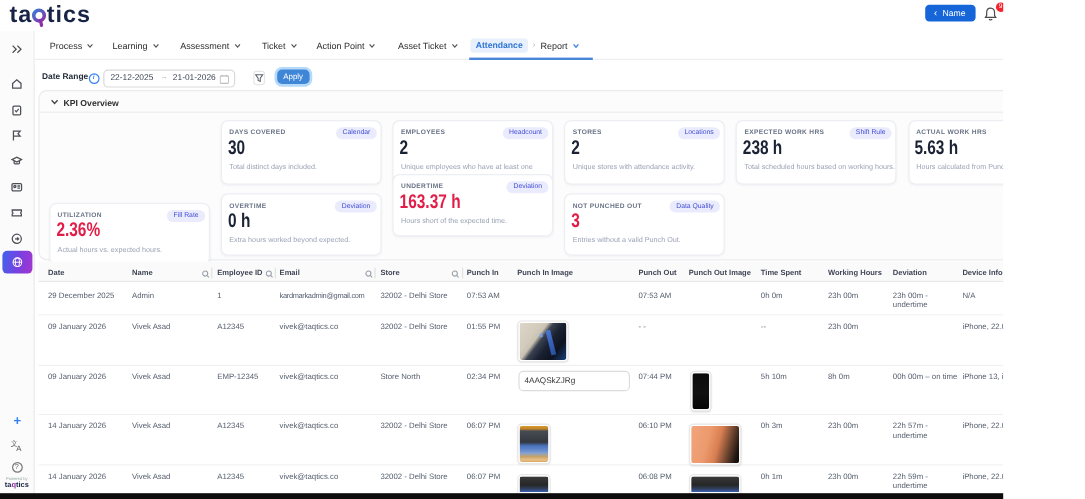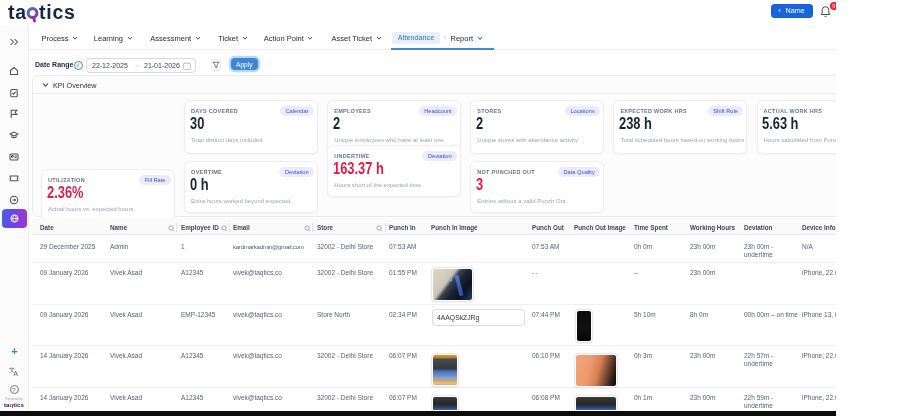--- a/index.html
+++ b/index.html
@@ -109,21 +109,21 @@
       </svg></div>
 <div class="abs" style="left:218.3px;top:33.5px;font-size:7.5px;color:#2b2b2b;display:flex;align-items:center;white-space:nowrap;">Ticket<svg width="6" height="5" viewBox="0 0 6 5" style="margin-left:3.5px;">
         <path d="M1 1 L3 3.2 L5 1" fill="none" stroke="#555" stroke-width="1"></path>
       </svg></div>
 <div class="abs" style="left:263.8px;top:33.5px;font-size:7.5px;color:#2b2b2b;display:flex;align-items:center;white-space:nowrap;">Action Point<svg width="6" height="5" viewBox="0 0 6 5" style="margin-left:3.5px;">
         <path d="M1 1 L3 3.2 L5 1" fill="none" stroke="#555" stroke-width="1"></path>
       </svg></div>
 <div class="abs" style="left:331.6px;top:33.5px;font-size:7.5px;color:#2b2b2b;display:flex;align-items:center;white-space:nowrap;">Asset Ticket<svg width="6" height="5" viewBox="0 0 6 5" style="margin-left:3.5px;">
         <path d="M1 1 L3 3.2 L5 1" fill="none" stroke="#555" stroke-width="1"></path>
       </svg></div>
-<div class="abs" style="left:392px;top:32px;width:48px;height:11.5px;background:#e7f0fc;border-radius:3px;color:#2e75d4;font-size:7.2px;font-weight:normal;display:flex;align-items:center;justify-content:center;text-align:center;">Attendance</div>
+<div class="abs" style="left:392px;top:32px;width:48px;height:11.5px;background:#e7f0fc;border-radius:3px;color:#2e75d4;font-size:7.2px;font-weight:bold;display:flex;align-items:center;justify-content:center;text-align:center;">Attendance</div>
 <div class="abs" style="left:444px;top:34px;font-size:6.5px;color:#b5b5b5;">›</div>
 <div class="abs" style="left:450.5px;top:33.5px;font-size:7.5px;color:#2b2b2b;display:flex;align-items:center;">Report<svg width="6" height="5" viewBox="0 0 6 5" style="margin-left:3.5px;">
         <path d="M1 1 L3 3.4 L5 1" fill="none" stroke="#3e82e8" stroke-width="1.1"></path>
       </svg></div>
 <div class="abs" style="left:391px;top:48px;width:103px;height:2.4px;background:#4a86d8;"></div>
 <div class="abs" style="left:35px;top:61px;font-size:7px;font-weight:bold;color:#1f2937;">Date Range</div>
 <div class="abs" style="left:73.5px;top:60.5px;width:9px;height:9px;border:1px solid #3b82f6;border-radius:50%;color:#3b82f6;font-size:5.5px;display:flex;align-items:center;justify-content:center;font-style:italic;font-weight:bold;">i</div>
 <div class="abs" style="left:86px;top:58px;width:110px;height:14.5px;border:1px solid #d9d9d9;border-radius:4px;background:#fff;"></div>
 <div class="abs" style="left:92px;top:61.5px;font-size:7px;color:#374151;">22-12-2025</div>
 <div class="abs" style="left:133.5px;top:61px;font-size:6.5px;color:#bbb;">→</div>
@@ -142,21 +142,21 @@
 <div class="abs" style="left:852px;top:58.2px;width:43.5px;height:11.6px;border:1px solid #e3e6ea;border-radius:3.5px;background:#fff;box-shadow:0 1px 1.5px rgba(0,0,0,0.04);display:flex;align-items:center;justify-content:center;gap:3px;font-size:6.8px;color:#374151;">
       <svg width="7" height="7" viewBox="0 0 7 7">
         <path d="M3.5 0.5 L3.5 4 M1.8 2.6 L3.5 4.3 L5.2 2.6 M0.8 6.2 L6.2 6.2" fill="none" stroke="#555" stroke-width="0.9"></path>
       </svg>
       <span>CSV (11)</span>
     </div>
 <div class="abs" style="left:32px;top:75px;width:863.5px;height:142px;background:#fcfcfd;border:1px solid #e9ebee;border-radius:7px;"></div>
 <svg class="abs" style="left:42px;top:81.5px;" width="7" height="6" viewBox="0 0 7 6">
       <path d="M1 1.5 L3.5 4.2 L6 1.5" fill="none" stroke="#444" stroke-width="1.1"></path>
     </svg>
-<div class="abs" style="left:53px;top:80.5px;font-size:7.2px;font-weight:normal;color:#2d2d2d;">KPI Overview</div>
+<div class="abs" style="left:53px;top:80.5px;font-size:7.2px;font-weight:bold;color:#2d2d2d;">KPI Overview</div>
 <div class="abs" style="left:32.5px;top:92.5px;width:862.5px;height:1px;background:#ebedf0;"></div>
 <div class="card" style="left:184.1px;top:100px;height:54px;">
       <div class="ctitle">DAYS COVERED</div>
       <div class="cbadge">Calendar</div>
       <div class="cnum" style="color:#1a2234;">30</div>
       <div class="cdesc">Total distinct days included.</div>
     </div>
 <div class="card" style="left:327.2px;top:100px;height:54px;">
       <div class="ctitle">EMPLOYEES</div>
       <div class="cbadge">Headcount</div>

